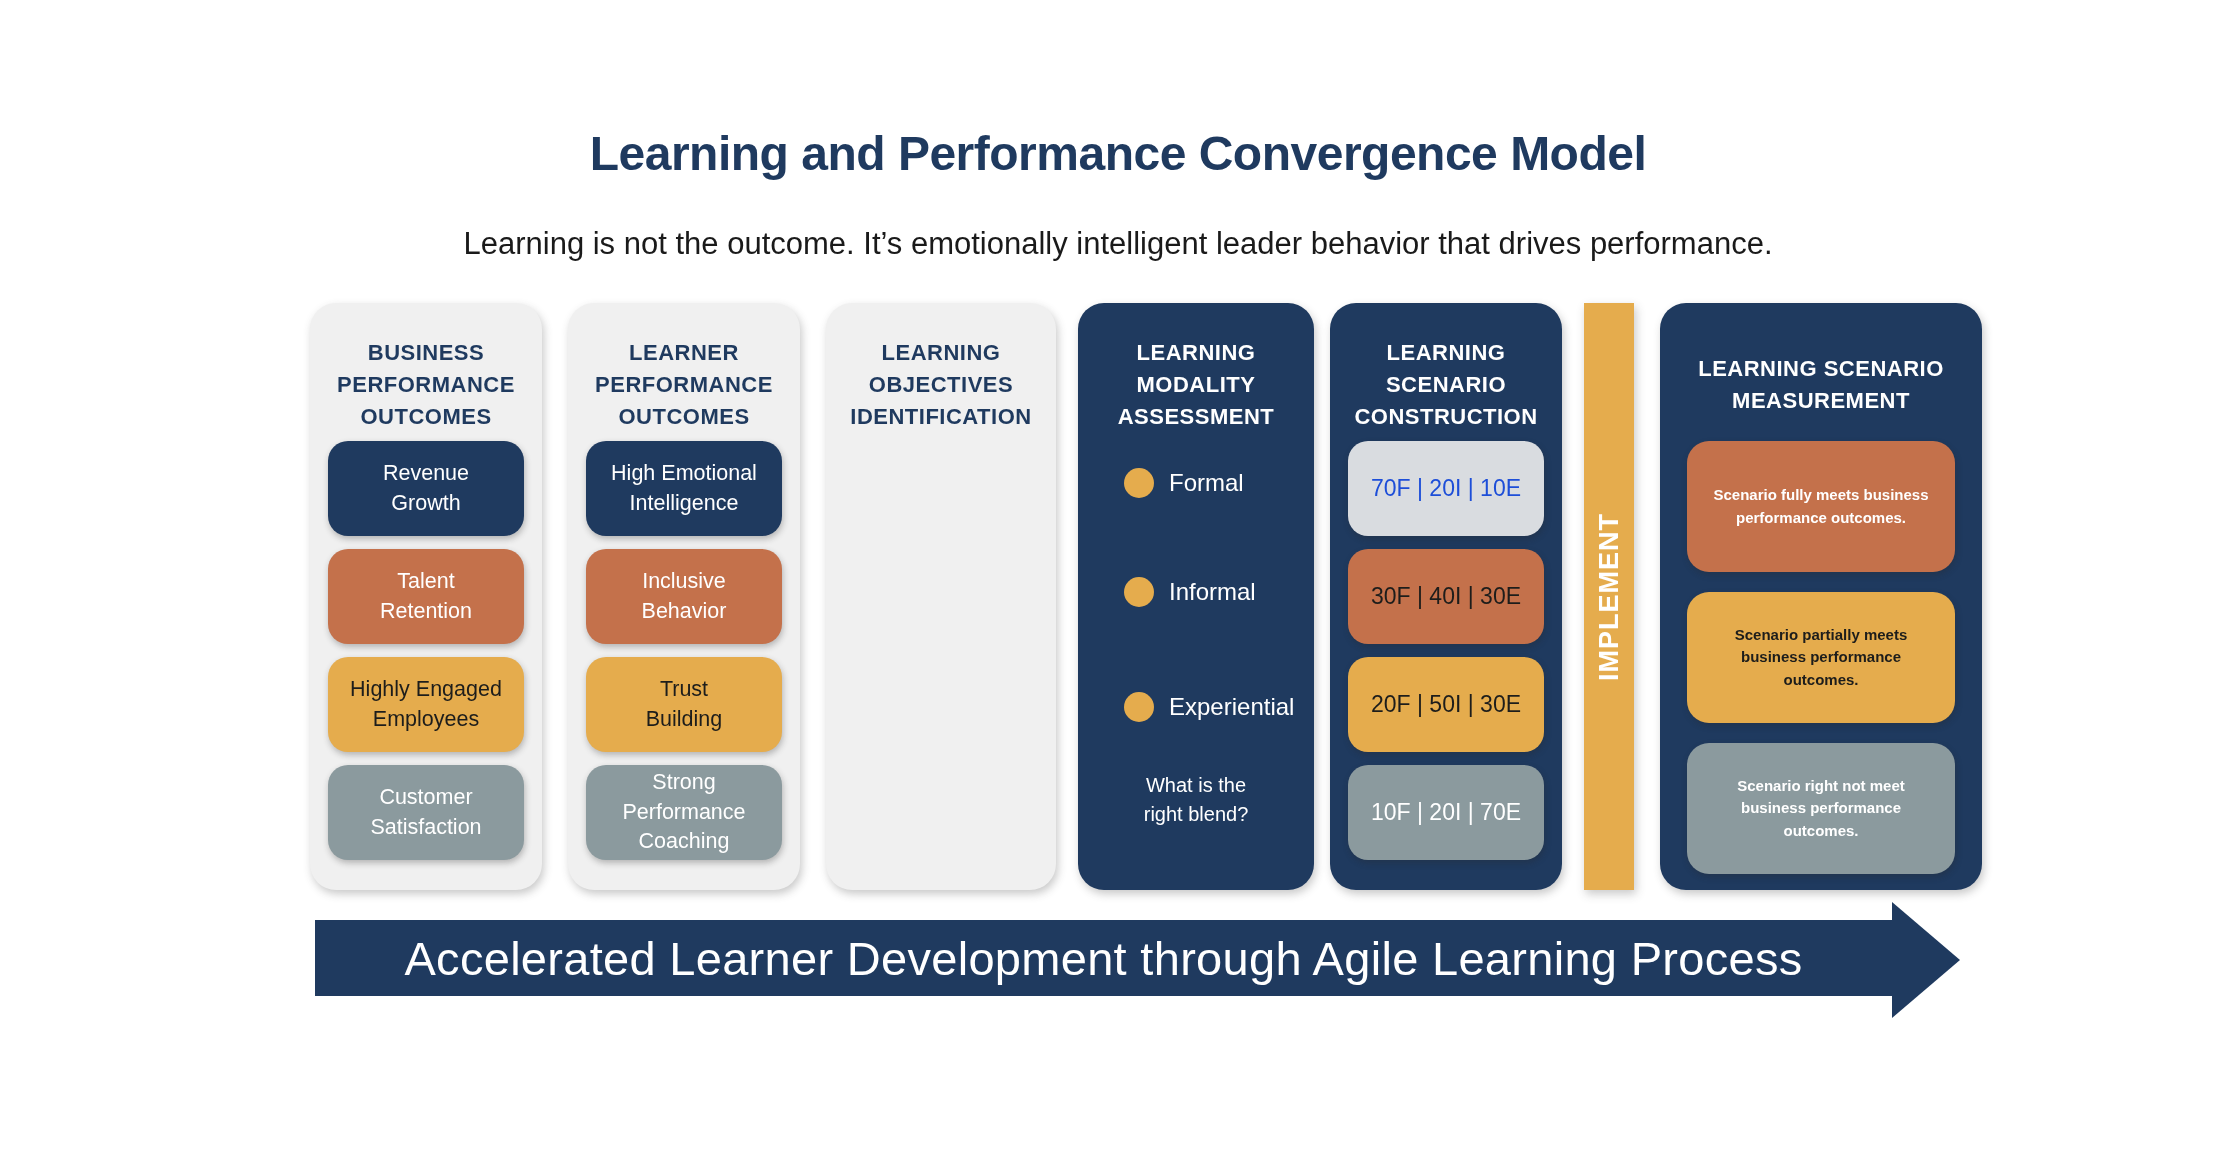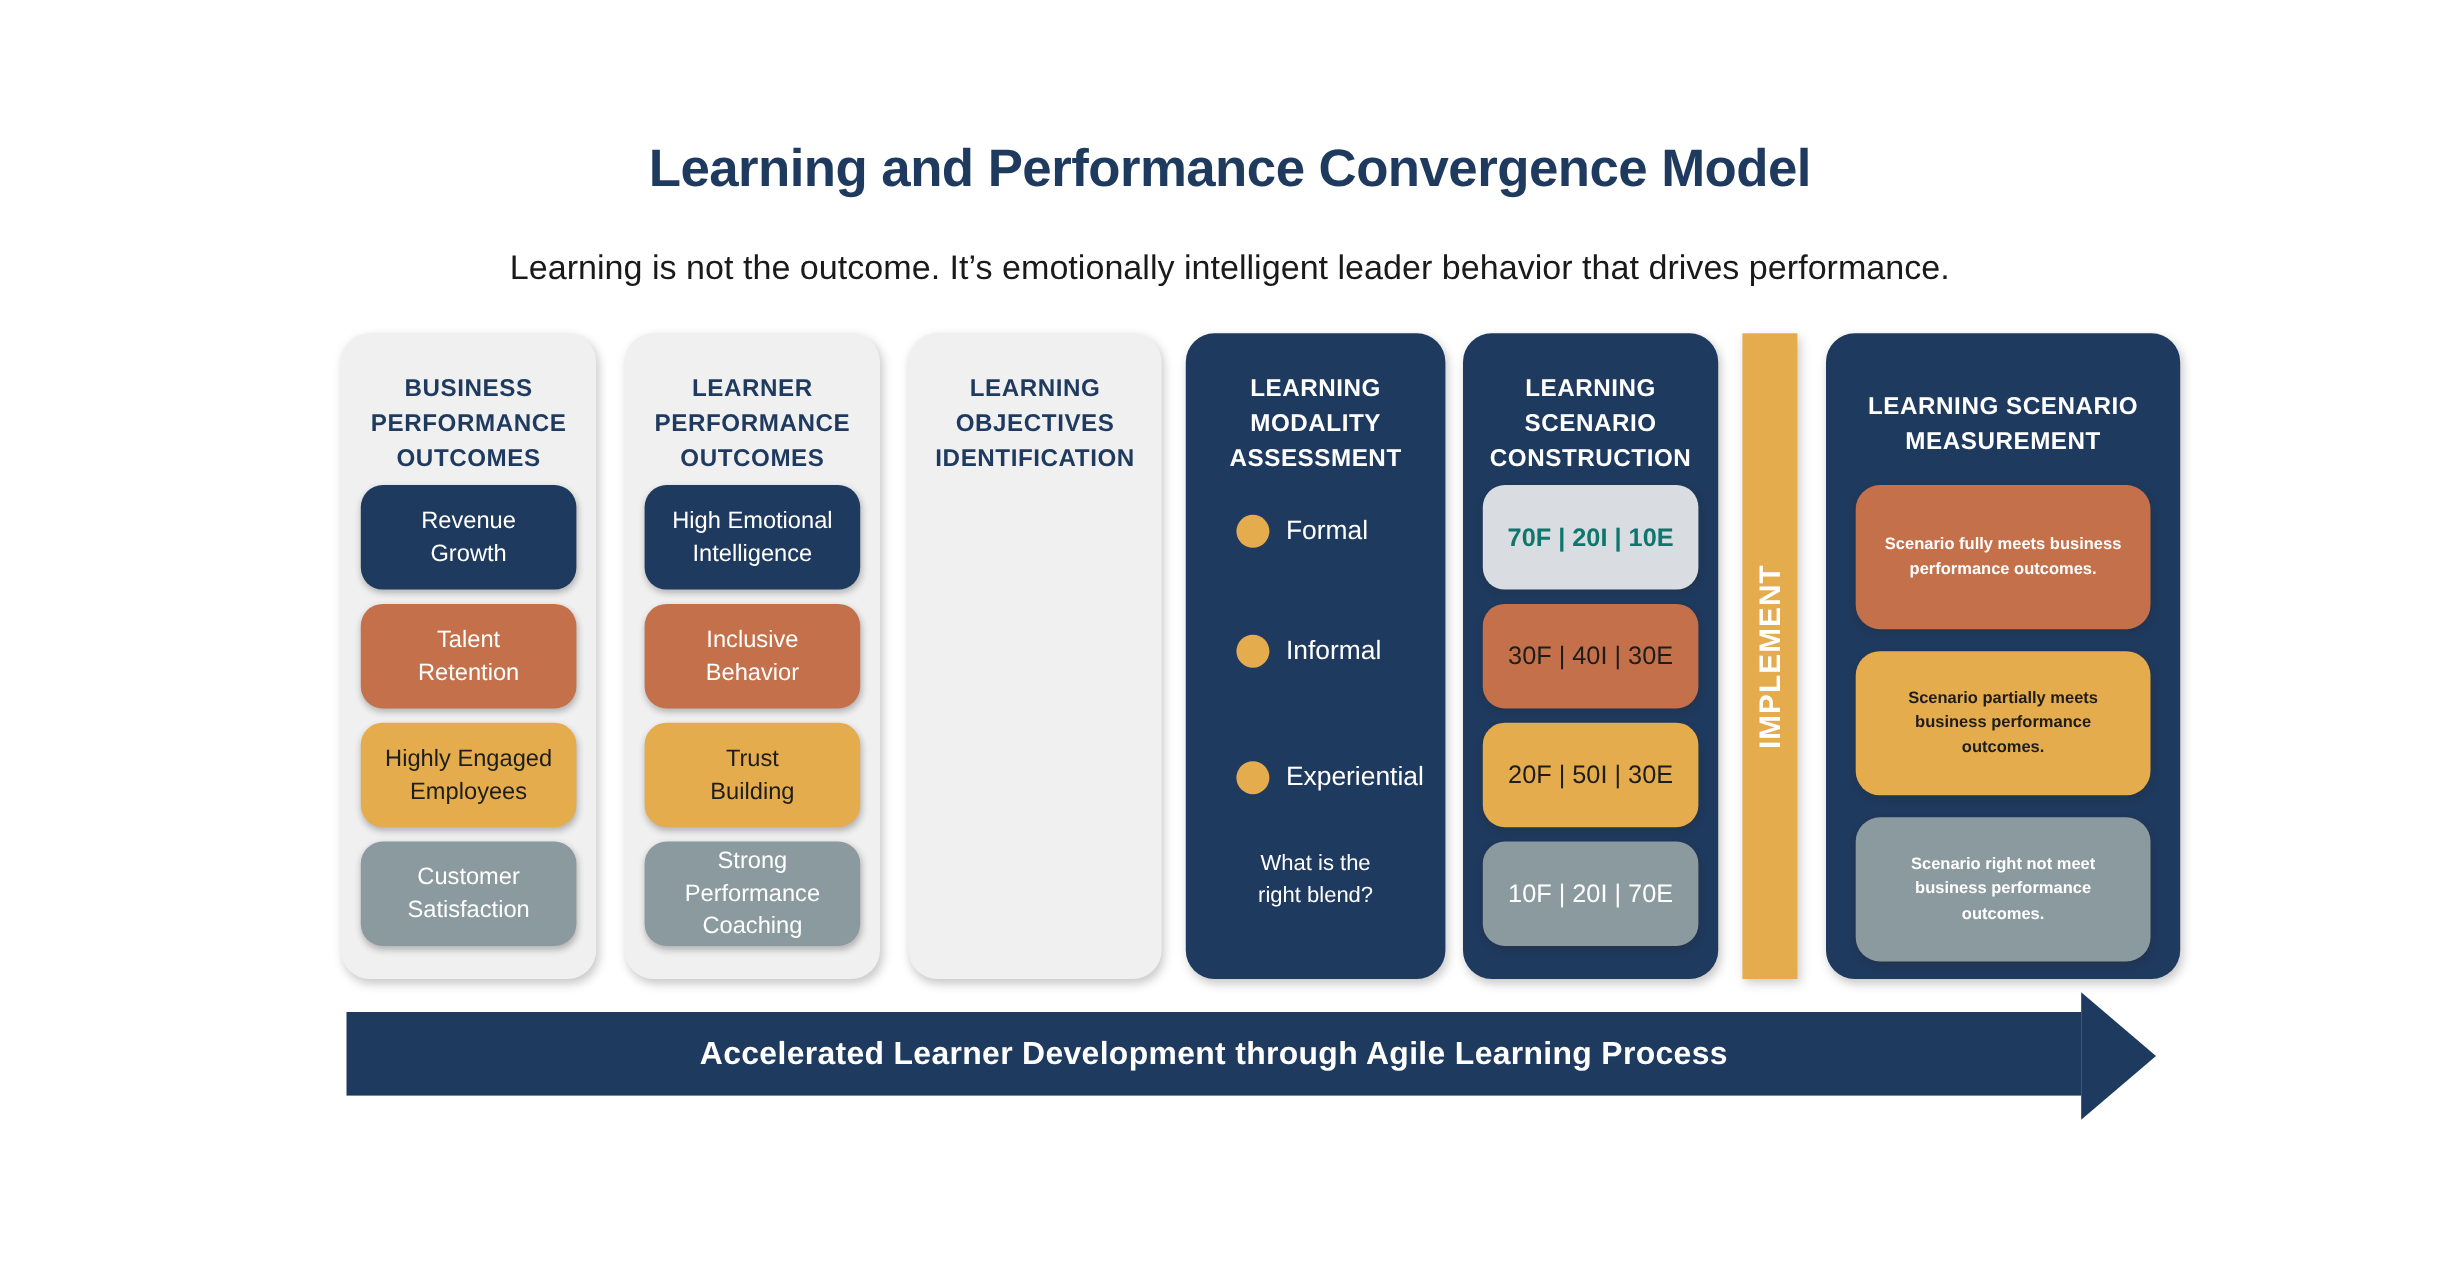--- a/index.html
+++ b/index.html
@@ -31,21 +31,21 @@
 
   .boxes{display:flex;flex-direction:column;gap:13px;align-items:center;}
   .box{width:196px;height:95px;border-radius:20px;display:flex;align-items:center;
        justify-content:center;text-align:center;font-size:21.5px;line-height:1.38;
        white-space:pre-line;box-shadow:1px 3px 6px rgba(40,40,40,0.3);box-sizing:border-box;padding:6px 10px;}
   .box.code{font-size:23px;}
   .bg-navy{background:#1F3A5F;color:#FFFFFF;}
   .bg-orange{background:#C4714B;color:#FFFFFF;}
   .bg-gold{background:#E5AC4D;color:#1D1D1B;}
   .bg-slate{background:#8B9A9E;color:#FFFFFF;}
-  .bg-lightbox{background:#D9DCE0;color:#0f766e;font-weight:bold;}
+  .bg-lightbox{background:#D9DCE0;color:#1d4ed8;}
   .bg-orange.dark-text{color:#1D1D1B;}
 
   
   .modality-row{position:absolute;left:46px;display:flex;align-items:center;height:32px;}
   .modality-row.r1{top:164px;}
   .modality-row.r2{top:273px;}
   .modality-row.r3{top:388px;}
   .dot{width:30px;height:30px;border-radius:50%;background:#E5AC4D;flex:0 0 auto;}
   .modality-label{margin-left:15px;color:#FFFFFF;font-size:24px;}
   .modality-question{position:absolute;top:468px;left:0;width:100%;text-align:center;
@@ -58,21 +58,21 @@
        font-weight:bold;font-size:27px;letter-spacing:1px;}
 
   
   .c7 .boxes{gap:20px;}
   .c7 .box{width:268px;height:131px;font-size:15px;font-weight:bold;line-height:1.5;
        border-radius:22px;padding:6px 18px;}
 
   
   .arrow-band{position:absolute;left:315px;top:920px;width:1577px;height:76px;background:#1F3A5F;
        display:flex;align-items:center;justify-content:center;}
-  .arrow-label{color:#FFFFFF;font-size:29px;font-weight:bold;letter-spacing:0.3px;text-align:right;}
+  .arrow-label{color:#FFFFFF;font-size:47px;font-weight:normal;letter-spacing:0.3px;text-align:right;}
   .arrow-head{position:absolute;left:1892px;top:902px;width:0;height:0;
        border-top:58px solid transparent;border-bottom:58px solid transparent;
        border-left:68px solid #1F3A5F;}
 </style>
 </head>
 <body>
 
 <div class="canvas">
 
   <div class="title">Learning and Performance Convergence Model</div>

